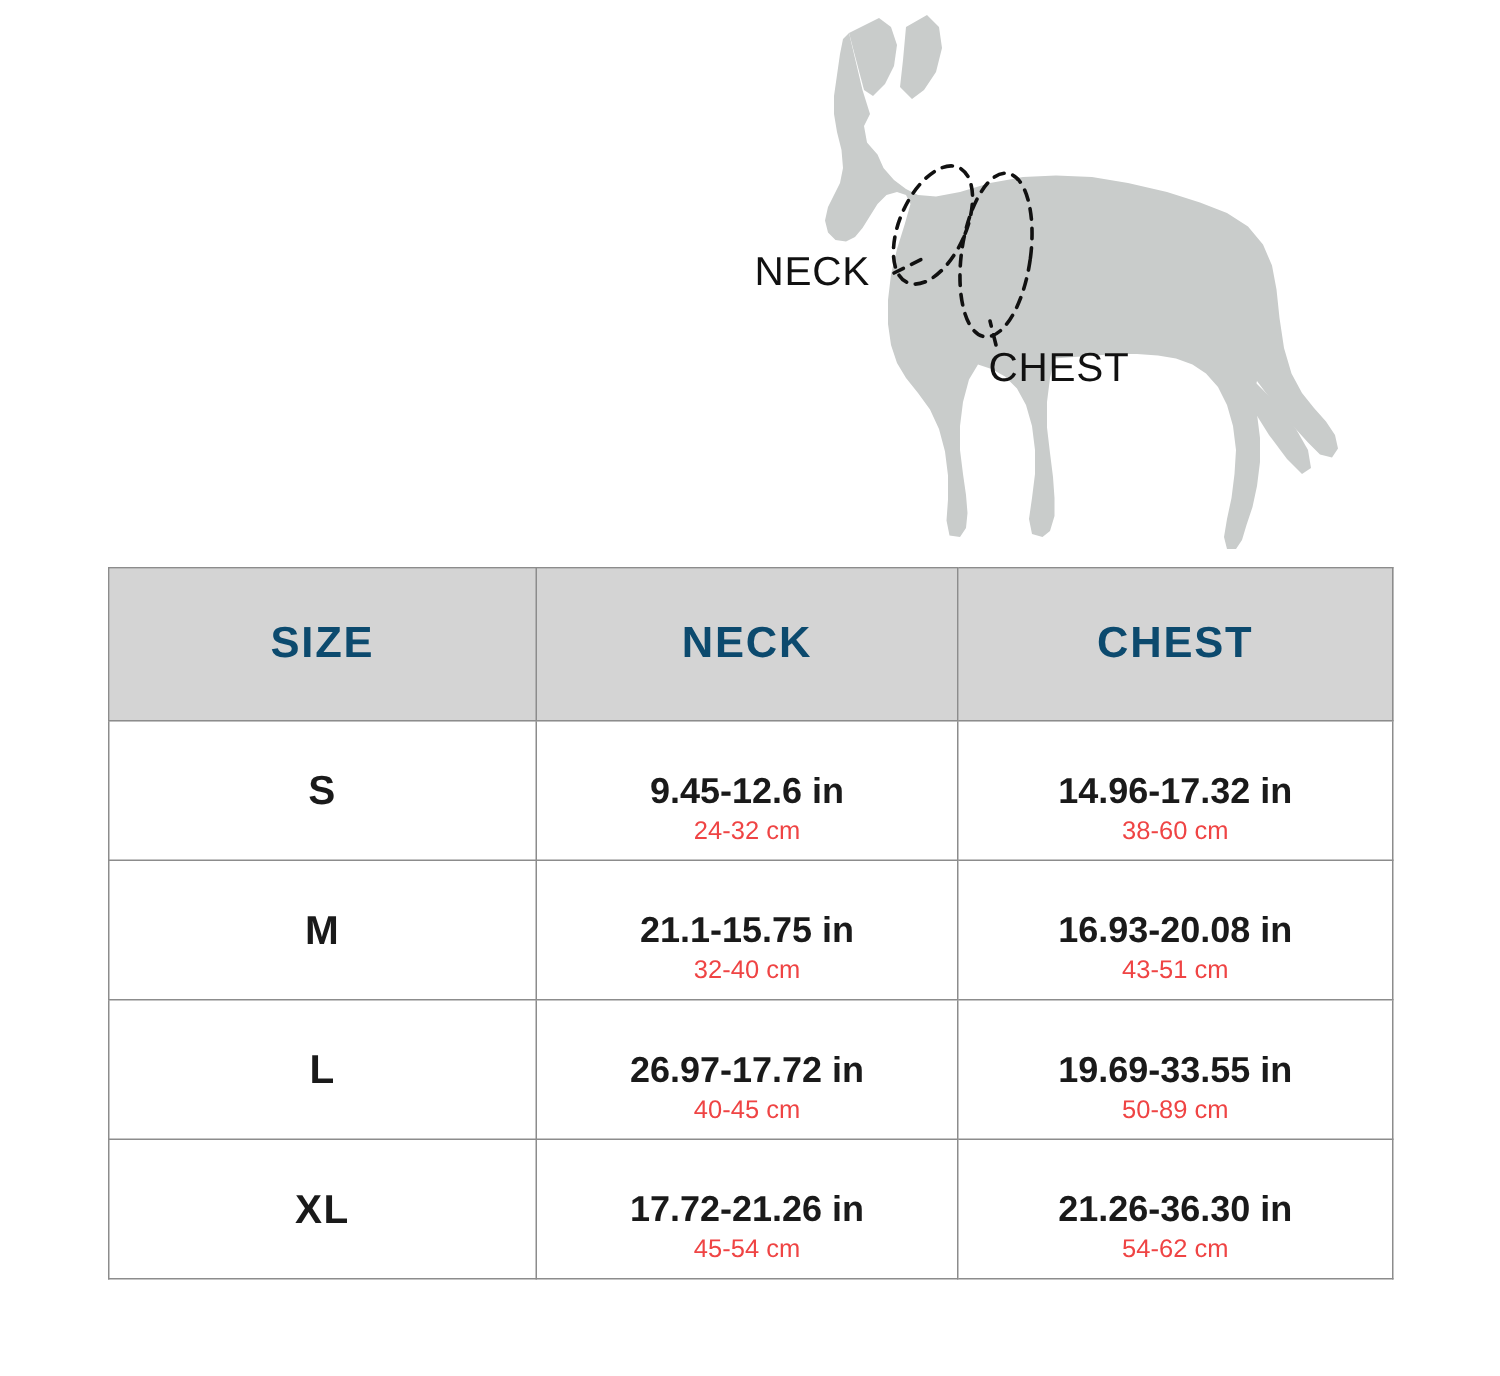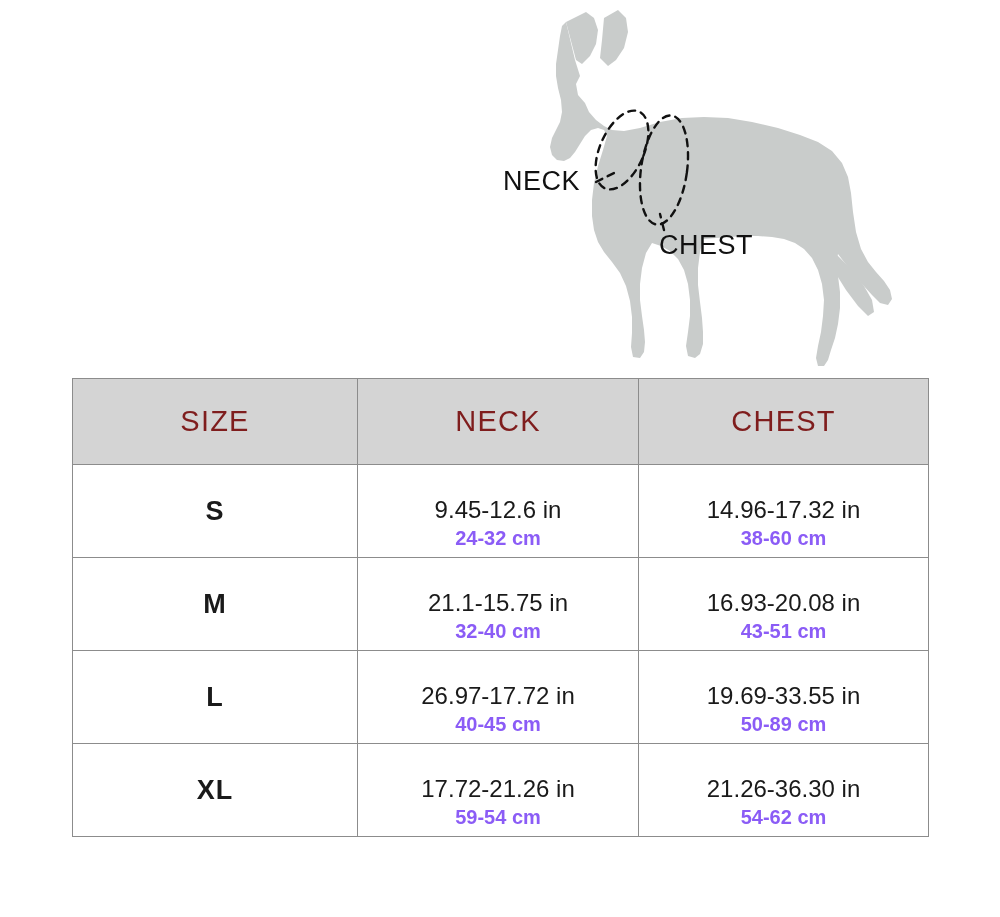--- a/index.html
+++ b/index.html
@@ -64,25 +64,25 @@
     table-layout: fixed;
   }
   table.size-table th,
   table.size-table td {
     border: 1px solid #8c8c8c;
     text-align: center;
     vertical-align: middle;
   }
   table.size-table thead th {
     background: #d4d4d4;
-    height: 86px;
+    height: 102px;
     font-size: 29px;
-    font-weight: normal;
+    font-weight: bold;
     letter-spacing: 1.2px;
-    color: #7f1d1d;
+    color: #0c4a6e;
   }
   table.size-table tbody td {
     height: 93px;
     background: #ffffff;
   }
   .col-size { width: 285px; }
   .col-neck { width: 281px; }
   .col-chest { width: 290px; }
 
   .size-cell {
@@ -90,28 +90,28 @@
     font-weight: bold;
     letter-spacing: 1px;
     color: #1a1a1a;
   }
   .meas {
     display: block;
     line-height: 1.12;
   }
   .meas-in {
     font-size: 24px;
-    font-weight: normal;
+    font-weight: bold;
     color: #1a1a1a;
     margin-top: 24px;
   }
   .meas-cm {
-    font-size: 20px;
-    font-weight: bold;
-    color: #8b5cf6;
+    font-size: 17px;
+    font-weight: normal;
+    color: #ef4444;
     padding-top: 3px;
   }
 </style>
 </head>
 <body>
 
 <div class="page">
 
   <div class="illustration">
     <div class="dog-wrap">
@@ -216,21 +216,21 @@
           </td>
           <td>
             <span class="meas meas-in">19.69-33.55 in</span>
             <span class="meas meas-cm">50-89 cm</span>
           </td>
         </tr>
         <tr>
           <td class="size-cell">XL</td>
           <td>
             <span class="meas meas-in">17.72-21.26 in</span>
-            <span class="meas meas-cm">59-54 cm</span>
+            <span class="meas meas-cm">45-54 cm</span>
           </td>
           <td>
             <span class="meas meas-in">21.26-36.30 in</span>
             <span class="meas meas-cm">54-62 cm</span>
           </td>
         </tr>
       </tbody>
     </table>
   </div>
 

